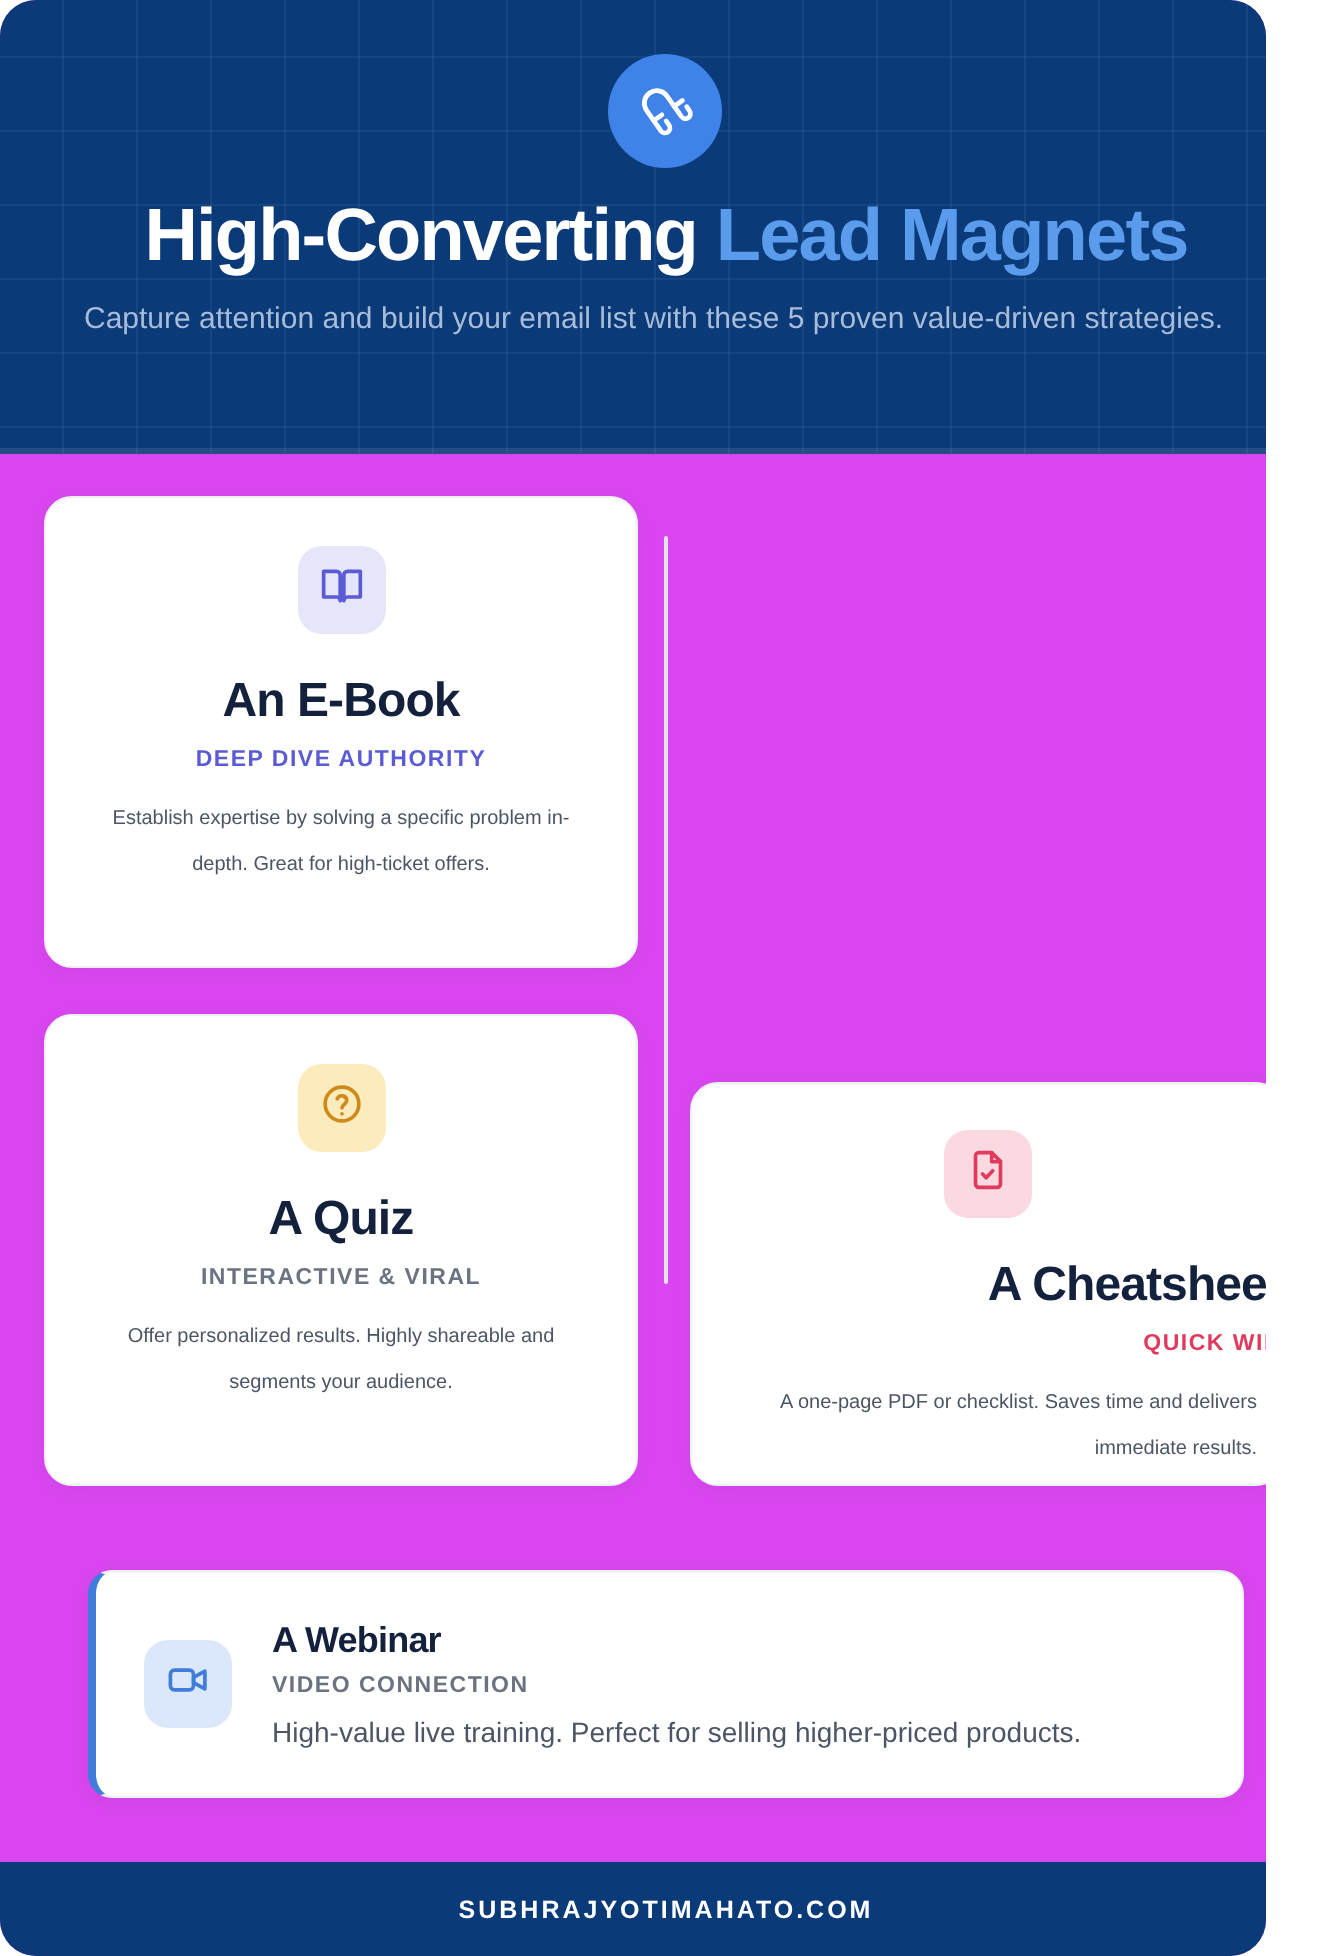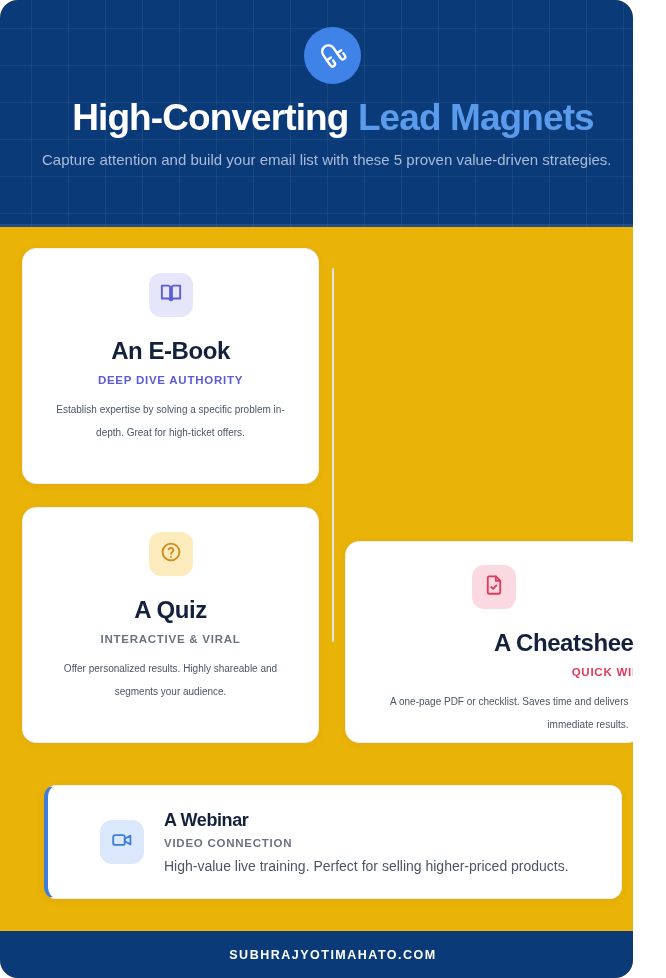--- a/index.html
+++ b/index.html
@@ -11,21 +11,21 @@
     width: 666px;
     height: 978px;
     overflow: hidden;
     font-family: "Liberation Sans", sans-serif;
     -webkit-font-smoothing: antialiased;
   }
   #page {
     position: relative;
     width: 633px;
     height: 978px;
-    background: #eab308;
+    background: #d946ef;
     border-radius: 18px;
     overflow: hidden;
   }
 
   
   #header {
     position: absolute;
     left: 0; top: 0;
     width: 666px;
     height: 227px;
@@ -150,21 +150,20 @@
     left: 44px; top: 785px;
     width: 578px; height: 114px;
     background: #ffffff;
     border: 1px solid #eef0f3;
     border-left: 4px solid #3f7ddb;
     border-radius: 12px;
     box-shadow: 0 2px 10px rgba(20,30,60,0.05);
     box-sizing: border-box;
     display: flex;
     align-items: center;
-    padding-left: 28px;
   }
   #webinar .icon-tile {
     background: #dbe8fc;
     margin: 0 0 0 24px;
     flex: 0 0 auto;
     width: 44px; height: 44px;
   }
   .webinar-text { margin-left: 20px; text-align: left; }
   .webinar-title {
     font-size: 18px; font-weight: 700;

